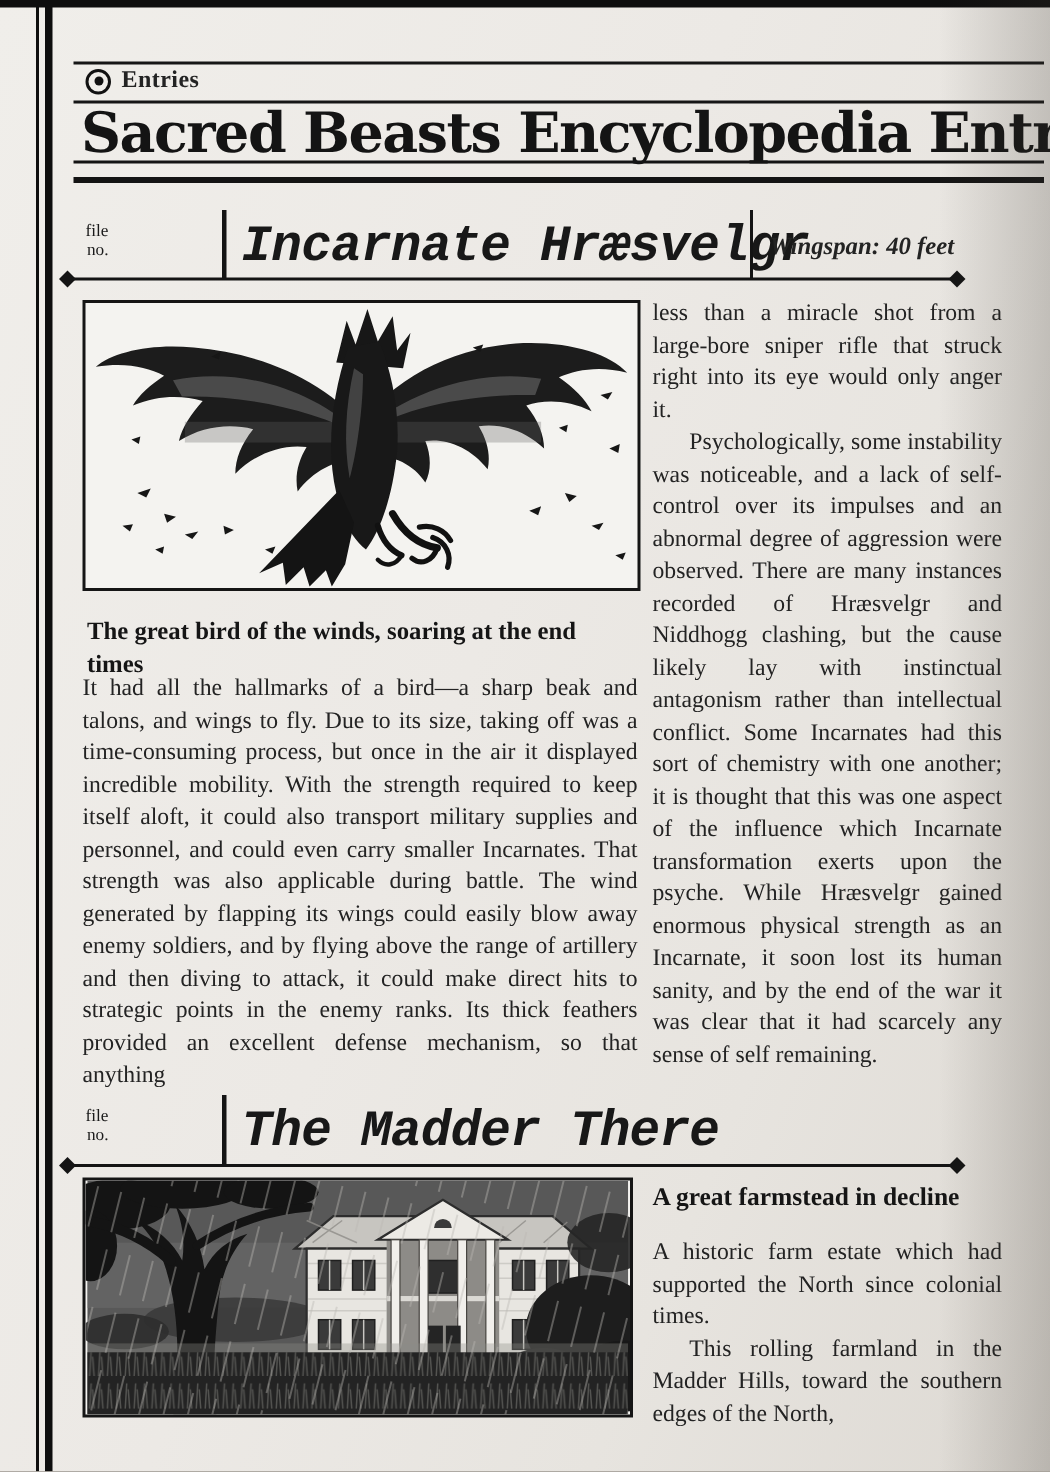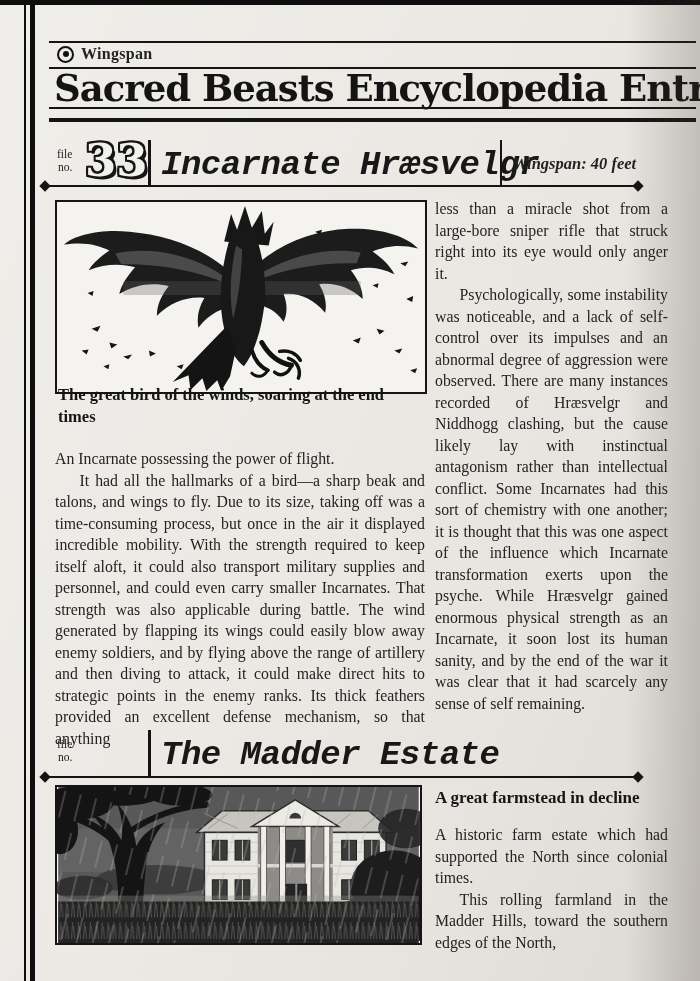--- a/index.html
+++ b/index.html
@@ -37,51 +37,50 @@
   .entry-rule::before,.entry-rule::after{content:"";position:absolute;top:-3.5px;width:8px;height:8px;
         background:#141414;transform:rotate(45deg);}
   .entry-rule::before{left:-4px;}
   .entry-rule::after{right:-4px;}
   
   .figure{position:absolute;border:2.5px solid #151515;background:#f4f3f0;overflow:hidden;}
   .figure svg{display:block;}
   .fig-bird{left:55px;top:200px;width:368px;height:190px;}
   .fig-house{left:55px;top:785px;width:363px;height:156px;}
   
-  .caption{position:absolute;left:58px;top:384px;width:362px;font-weight:bold;font-size:16.5px;
+  .caption{position:absolute;left:58px;top:410px;width:362px;font-weight:bold;font-size:16.5px;
         line-height:22px;color:#151515;}
   .body-col p{margin:0;text-align:justify;}
   .body-col p + p{text-indent:1.55em;}
   .col-33-left{position:absolute;left:55px;top:448px;width:370px;font-size:15.8px;line-height:21.5px;}
   .col-33-right{position:absolute;left:435px;top:198px;width:233px;font-size:15.8px;line-height:21.5px;}
   .col-34-right{position:absolute;left:435px;top:787px;width:233px;font-size:15.8px;line-height:21.5px;}
   .sub-heading{margin:0 0 15px 0;font-weight:bold;font-size:17px;line-height:22px;color:#151515;}
 </style>
 </head>
 <body>
 
 <div class="page">
   <div class="top-strip"></div>
   <div class="spine"></div>
 
   <div class="hrule" style="top:41px"></div>
   <div class="appendix-row">
     <span class="bullseye"></span>
-    <span class="appendix-label">Wingspan</span>
+    <span class="appendix-label">Entries</span>
   </div>
   <div class="hrule" style="top:67px"></div>
   <h1 class="main-title">Sacred Beasts Encyclopedia Entries</h1>
   <div class="double-rule"></div>
 
   <div class="entry-header" style="top:139px">
     <div class="file-no">
       <div>file</div>
       <div>no.</div>
     </div>
-    <div class="file-number">33</div>
     <div class="vbar"></div>
     <h2 class="entry-title">Incarnate Hræsvelgr</h2>
     <div class="stat-tick"></div>
     <div class="stat-text">Wingspan: 40 feet</div>
   </div>
   <div class="entry-rule" style="top:185px"></div>
 
   <figure class="figure fig-bird" style="margin:0">
     <svg width="368" height="190" viewBox="0 0 370 192">
       <rect width="370" height="192" fill="#f4f3f0"></rect>
@@ -127,35 +126,34 @@
           <path d="M260,30 l7,-2 -2,5 z"></path>
           <path d="M84,36 l6,-3 -1,5 z"></path>
         <path d="M318,84 l6,-2 -1,5 z"></path>
           <path d="M30,92 l6,-2 -1,5 z"></path>
       </g>
     </svg>
   </figure>
   <figcaption class="caption">The great bird of the winds, soaring at the end times</figcaption>
 
   <div class="body-col col-33-left">
-    <p>An Incarnate possessing the power of flight.</p>
     <p>It had all the hallmarks of a bird—a sharp beak and talons, and wings to fly. Due to its size, taking off was a time-consuming process, but once in the air it displayed incredible mobility. With the strength required to keep itself aloft, it could also transport military supplies and personnel, and could even carry smaller Incarnates. That strength was also applicable during battle. The wind generated by flapping its wings could easily blow away enemy soldiers, and by flying above the range of artillery and then diving to attack, it could make direct hits to strategic points in the enemy ranks. Its thick feathers provided an excellent defense mechanism, so that anything</p>
   </div>
   <div class="body-col col-33-right">
     <p>less than a miracle shot from a large-bore sniper rifle that struck right into its eye would only anger it.</p>
     <p style="text-indent:1.55em">Psychologically, some instability was noticeable, and a lack of self-control over its impulses and an abnormal degree of aggression were observed. There are many instances recorded of Hræsvelgr and Niddhogg clashing, but the cause likely lay with instinctual antagonism rather than intellectual conflict. Some Incarnates had this sort of chemistry with one another; it is thought that this was one aspect of the influence which Incarnate transformation exerts upon the psyche. While Hræsvelgr gained enormous physical strength as an Incarnate, it soon lost its human sanity, and by the end of the war it was clear that it had scarcely any sense of self remaining.</p>
   </div>
 
   <div class="entry-header" style="top:729px">
     <div class="file-no">
       <div>file</div>
       <div>no.</div>
     </div>
     <div class="vbar"></div>
-    <h2 class="entry-title">The Madder Estate</h2>
+    <h2 class="entry-title">The Madder There</h2>
   </div>
   <div class="entry-rule" style="top:776px"></div>
 
   <figure class="figure fig-house" style="margin:0">
     <svg width="363" height="156" viewBox="0 0 365 158">
       <defs>
         <pattern id="rain" width="16" height="40" patternUnits="userSpaceOnUse" patternTransform="rotate(14)">
           <line x1="8" y1="2" x2="8" y2="30" stroke="#bab8b3" stroke-width="1.1"></line>
         </pattern>
         <pattern id="grass" width="6" height="22" patternUnits="userSpaceOnUse">

